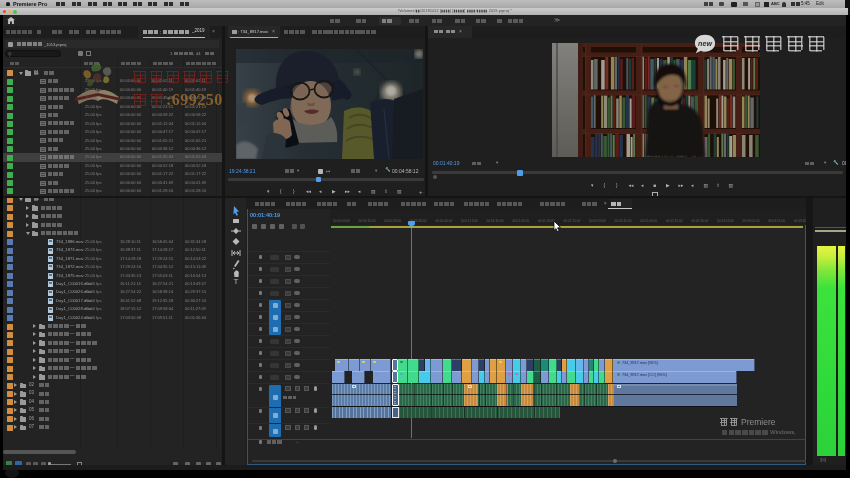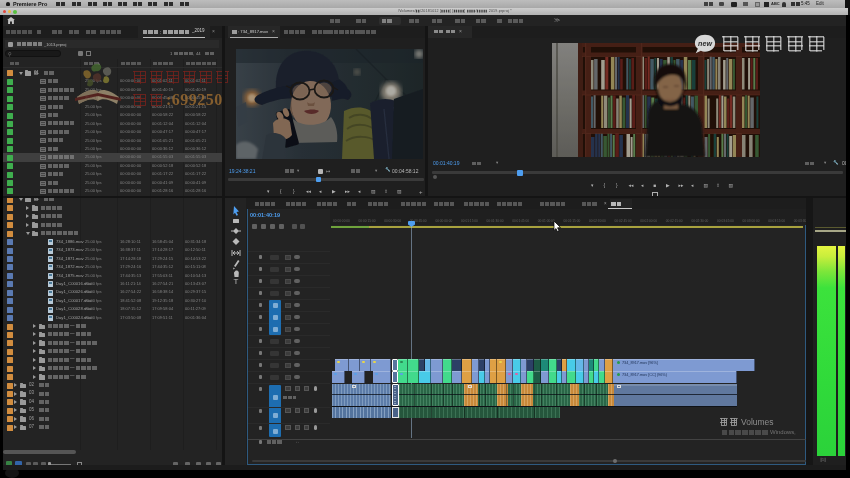--- a/index.html
+++ b/index.html
@@ -1010,21 +1010,21 @@
 <div style="position:absolute;left:497px;top:407px;width:1px;height:10.5px;background:rgba(0,0,0,0.4);"></div>
 <div style="position:absolute;left:534px;top:407px;width:1px;height:10.5px;background:rgba(0,0,0,0.4);"></div>
 <div style="position:absolute;left:252px;top:459.5px;width:554px;height:2.5px;background:#3a3a3a;border-radius:1px;"></div>
 <div style="position:absolute;left:613px;top:458.5px;width:4px;height:4px;background:#6e6e6e;border-radius:50%;"></div>
 <div style="position:absolute;left:807.5px;top:240px;width:3px;height:3px;background:#666;border-radius:50%;"></div>
 <div style="position:absolute;left:807.5px;top:379px;width:3px;height:3px;background:#666;border-radius:50%;"></div>
 <div style="position:absolute;left:807.5px;top:388px;width:3px;height:3px;background:#666;border-radius:50%;"></div>
 <div style="position:absolute;left:807.5px;top:426px;width:3px;height:3px;background:#666;border-radius:50%;"></div>
 <div style="position:absolute;left:720px;top:418px;width:8px;height:8px;background:linear-gradient(rgba(160,160,160,0.85) 0 0) 50% 4%/96% 1.2px no-repeat,linear-gradient(rgba(160,160,160,0.85) 0 0) 50% 36%/80% 1.2px no-repeat,linear-gradient(rgba(160,160,160,0.85) 0 0) 50% 66%/88% 1.2px no-repeat,linear-gradient(rgba(160,160,160,0.85) 0 0) 50% 98%/72% 1.2px no-repeat,linear-gradient(rgba(160,160,160,0.85) 0 0) 8% 50%/1.2px 88% no-repeat,linear-gradient(rgba(160,160,160,0.85) 0 0) 52% 52%/1.2px 92% no-repeat,linear-gradient(rgba(160,160,160,0.85) 0 0) 94% 55%/1.2px 78% no-repeat;filter:blur(0.4px);"></div>
 <div style="position:absolute;left:730px;top:418px;width:8px;height:8px;background:linear-gradient(rgba(160,160,160,0.85) 0 0) 50% 4%/96% 1.2px no-repeat,linear-gradient(rgba(160,160,160,0.85) 0 0) 50% 36%/80% 1.2px no-repeat,linear-gradient(rgba(160,160,160,0.85) 0 0) 50% 66%/88% 1.2px no-repeat,linear-gradient(rgba(160,160,160,0.85) 0 0) 50% 98%/72% 1.2px no-repeat,linear-gradient(rgba(160,160,160,0.85) 0 0) 8% 50%/1.2px 88% no-repeat,linear-gradient(rgba(160,160,160,0.85) 0 0) 52% 52%/1.2px 92% no-repeat,linear-gradient(rgba(160,160,160,0.85) 0 0) 94% 55%/1.2px 78% no-repeat;filter:blur(0.4px);"></div>
-<div style="position:absolute;left:741px;top:417.5px;font-size:8.5px;line-height:9.5px;color:rgba(160,160,160,0.85);white-space:nowrap;">Volumes</div>
+<div style="position:absolute;left:741px;top:417.5px;font-size:8.5px;line-height:9.5px;color:rgba(160,160,160,0.85);white-space:nowrap;">Premiere</div>
 <div style="position:absolute;left:722px;top:430px;width:45.699999999999996px;height:5.0px;background:repeating-linear-gradient(90deg,rgba(140,140,140,0.7) 0 5.5px,transparent 5.5px 6.7px);opacity:0.52;"></div>
 <div style="position:absolute;left:770px;top:429px;font-size:6px;line-height:7px;color:rgba(140,140,140,0.75);white-space:nowrap;">Windows‚</div>
 <svg style="position:absolute;left:553px;top:221px;" width="8" height="11" viewBox="0 0 8 11">
       <path d="M1 0 L7.5 6.5 L4.5 6.8 L6 9.8 L4.4 10.6 L3 7.6 L1 9.4 Z" fill="#fff" stroke="#000" stroke-width="0.7"></path>
     </svg>
 <div style="position:absolute;left:813px;top:198px;width:33px;height:267px;background:#1f1f1f;"></div>
 <div style="position:absolute;left:815px;top:230px;width:31px;height:1.5px;background:#c8c8a0;opacity:0.8;"></div>
 <div style="position:absolute;left:815px;top:227px;width:31px;height:1px;background:#5a5a30;"></div>
 <div style="position:absolute;left:817px;top:246px;width:19px;height:210px;background:linear-gradient(#e4f440 0%,#c8ee3c 5%,#7ee63a 12%,#3ce23c 20%,#30da3a 65%,#2bd23a 100%);"></div>
 <div style="position:absolute;left:838px;top:246px;width:7px;height:210px;background:linear-gradient(#e4f440 0%,#c8ee3c 5%,#7ee63a 12%,#3ce23c 20%,#30da3a 65%,#2bd23a 100%);"></div>

